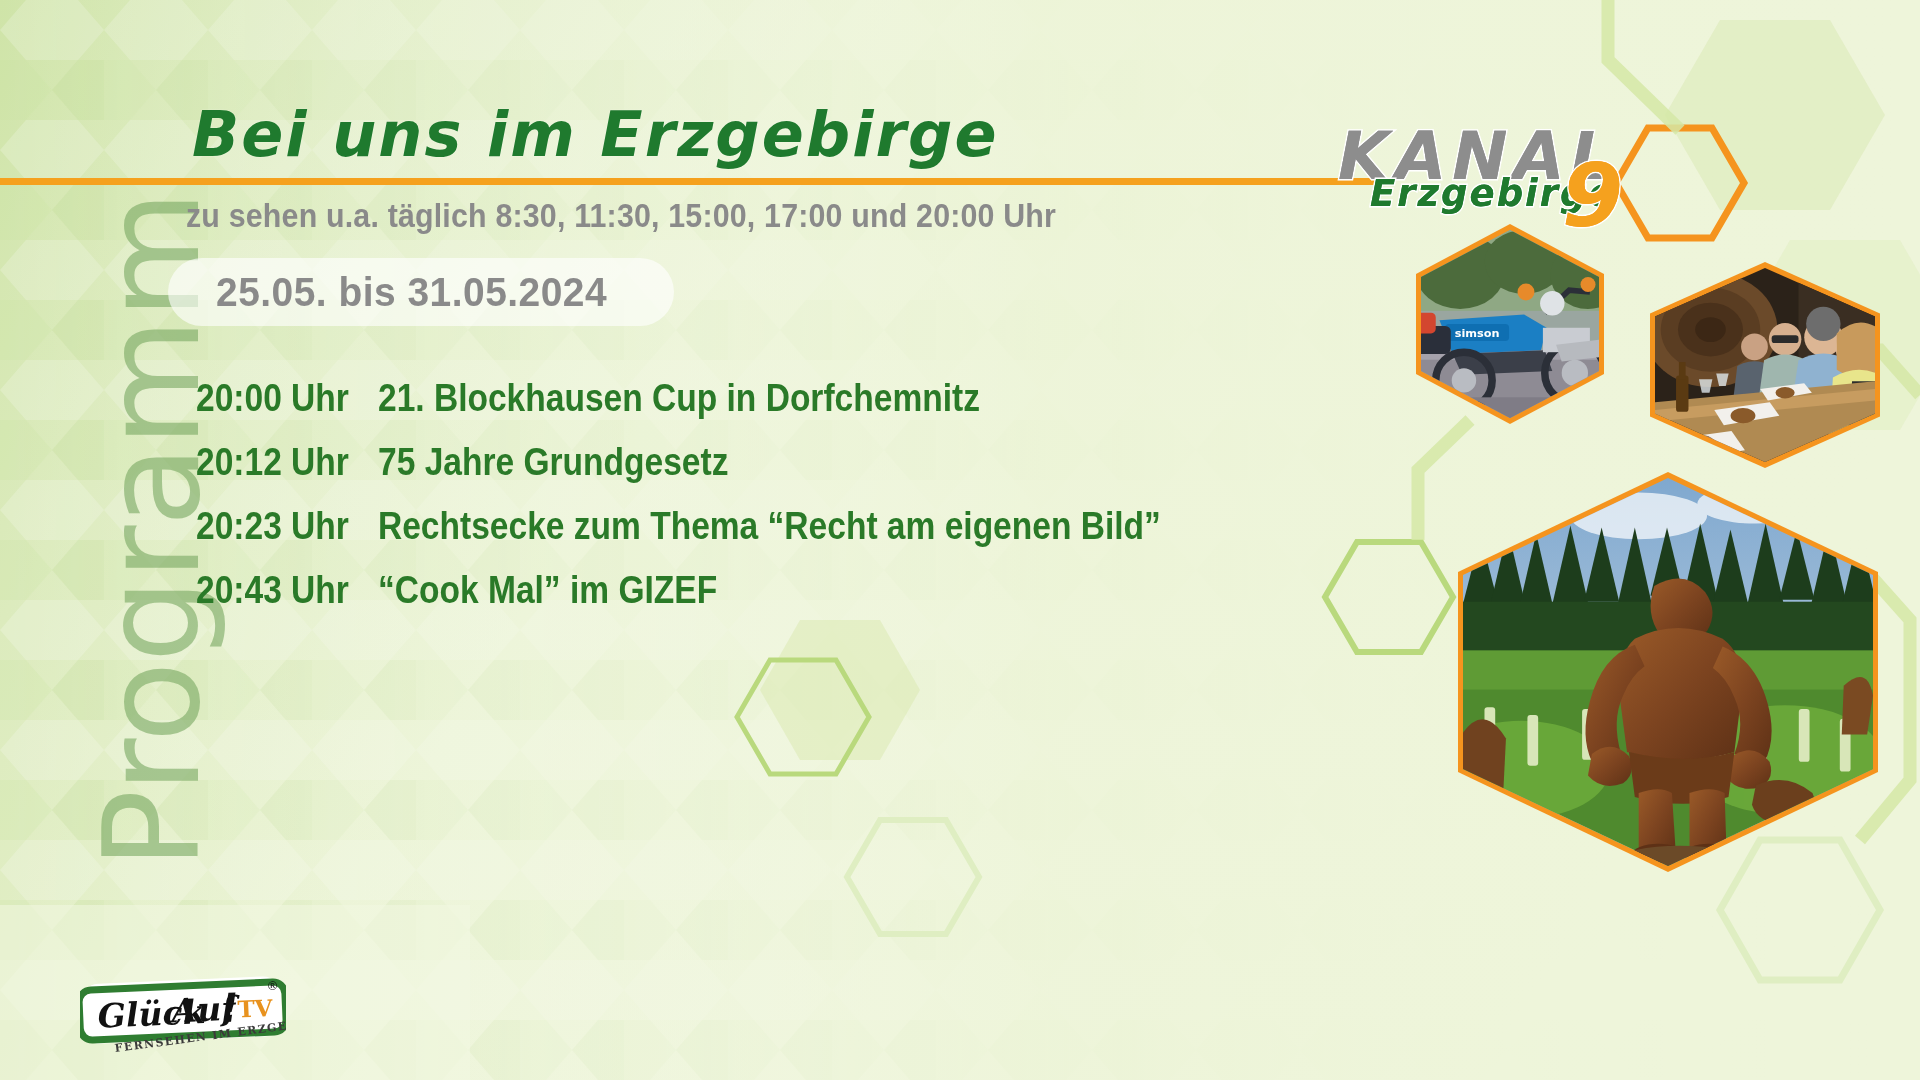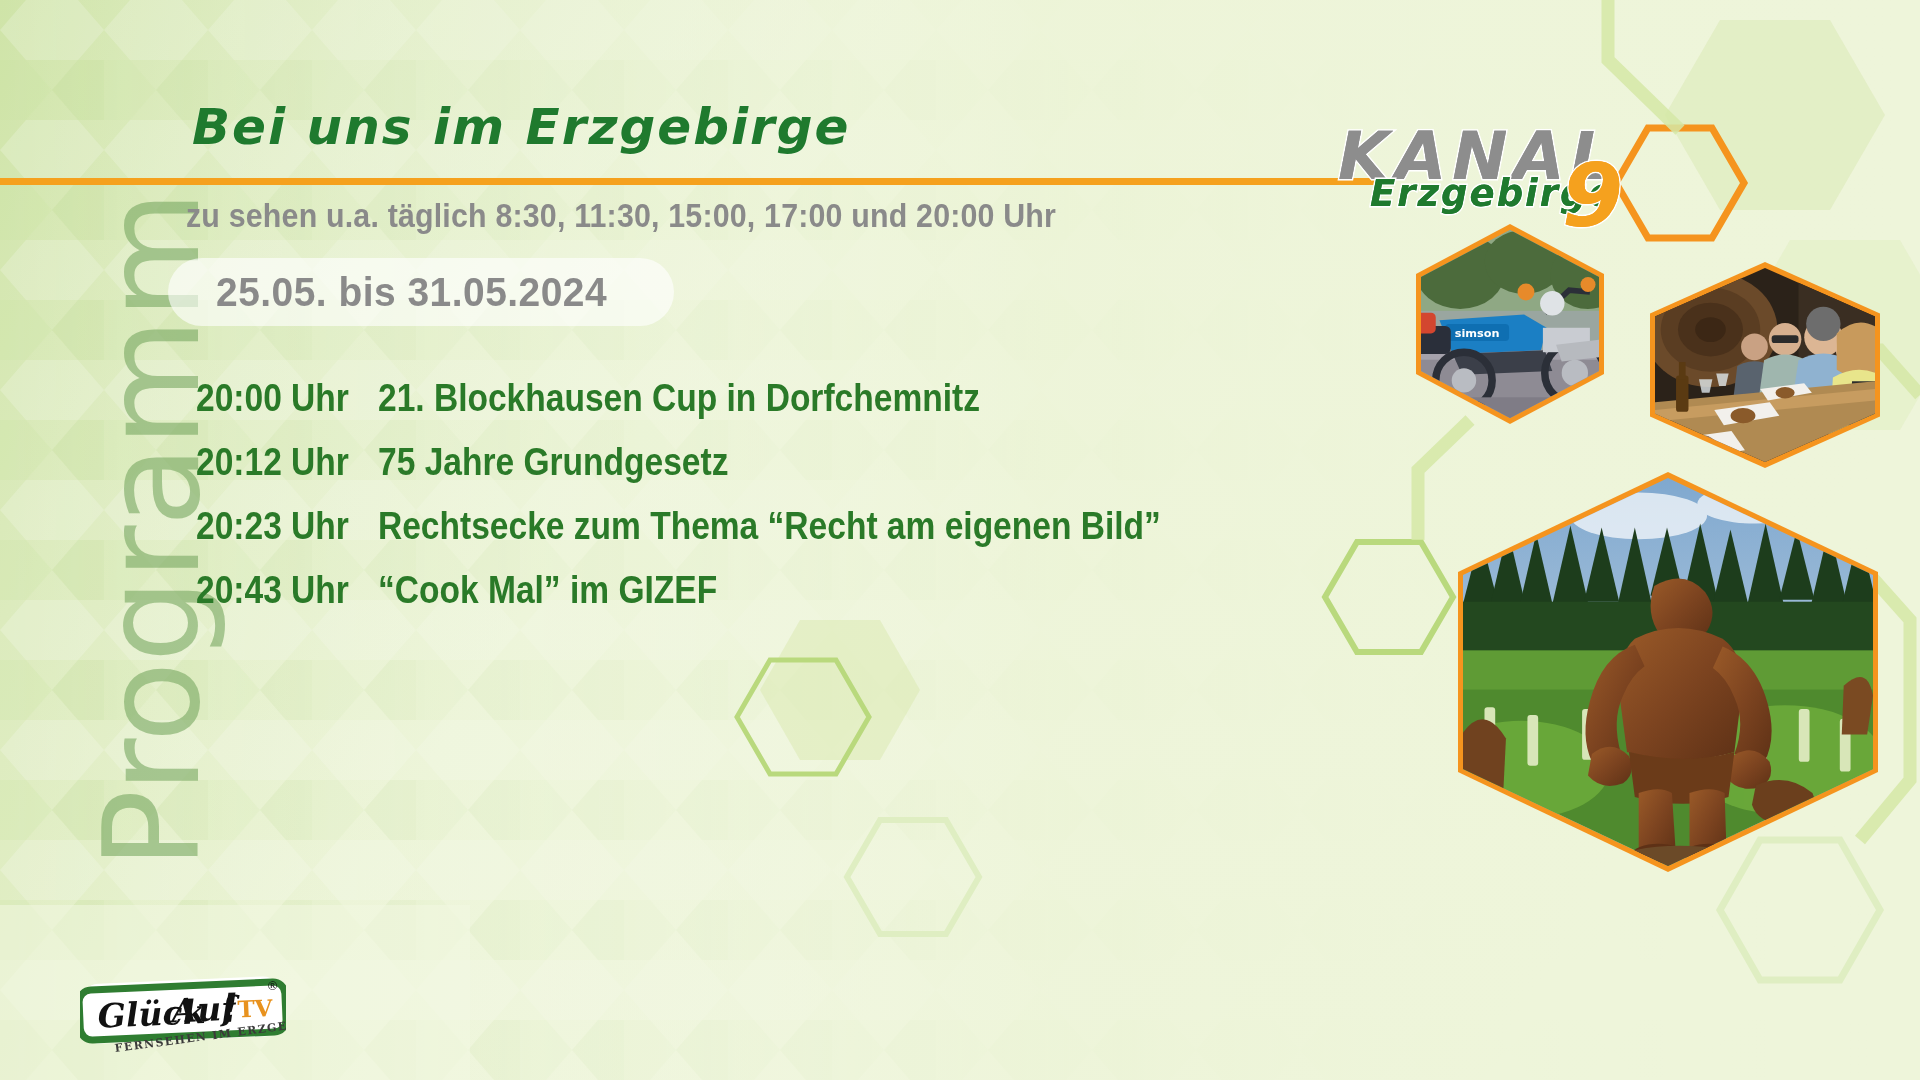--- a/index.html
+++ b/index.html
@@ -32,21 +32,21 @@
     font-family:"DejaVu Sans", sans-serif;
   }
 
   
   #header-title {
     position:absolute;
     left:192px; top:98px;
     font-family:"DejaVu Sans", sans-serif;
     font-style:italic;
     font-weight:700;
-    font-size:50px;
+    font-size:62px;
     color:#1f7a2e;
     letter-spacing:2px;
     z-index:5;
     text-shadow:0 0 2px rgba(255,255,255,.4);
   }
   #orange-rule {
     position:absolute;
     left:0; top:178px;
     width:1390px; height:7px;
     background:#f5a11e;

